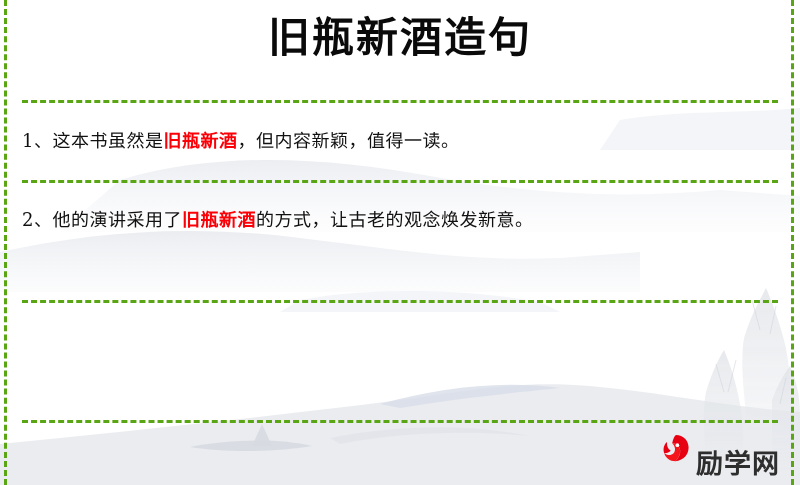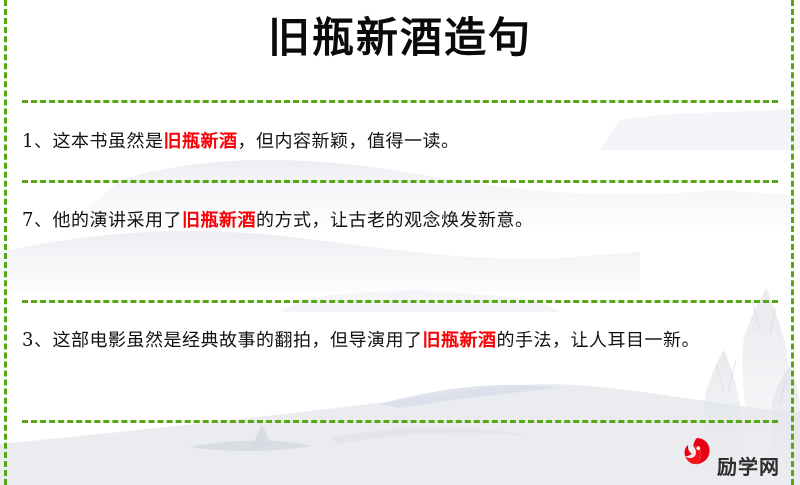--- a/index.html
+++ b/index.html
@@ -116,21 +116,21 @@
     z-index: 6;
   }
   .brand-mark {
     width: 30px;
     height: 30px;
     flex: 0 0 30px;
   }
   .brand-name {
     font-family: "DejaVu Sans", "Liberation Sans", sans-serif;
     font-weight: 700;
-    font-size: 20px;
+    font-size: 27px;
     line-height: 1;
     color: #2e2e2e;
     letter-spacing: 1px;
     margin-top: 32px;
   }
 </style>
 </head>
 <body>
 
 <div class="page">
@@ -196,29 +196,24 @@
   <div class="sentences">
 
     <div class="sentence-row row-1">
       <p class="sentence">
         <span>1、这本书虽然是</span><span class="hl">旧瓶新酒</span><span>，但内容新颖，值得一读。</span>
       </p>
     </div>
 
     <div class="sentence-row row-2">
       <p class="sentence">
-        <span>7、他的演讲采用了</span><span class="hl">旧瓶新酒</span><span>的方式，让古老的观念焕发新意。</span>
+        <span>2、他的演讲采用了</span><span class="hl">旧瓶新酒</span><span>的方式，让古老的观念焕发新意。</span>
       </p>
     </div>
 
-    <div class="sentence-row row-3">
-      <p class="sentence">
-        <span>3、这部电影虽然是经典故事的翻拍，但导演用了</span><span class="hl">旧瓶新酒</span><span>的手法，让人耳目一新。</span>
-      </p>
-    </div>
 
   </div>
 
   <div class="brand">
     <svg class="brand-mark" viewBox="0 0 64 64" aria-hidden="true">
       <path d="M34 4 C 50 4, 61 16, 61 31 C 61 47, 49 59, 33 60
                C 40 53, 44 45, 43 37 C 42 28, 35 22, 26 22
                C 28 12, 31 6, 34 4 Z" fill="#e60012"></path>
       <path d="M26 22 C 35 22, 42 28, 43 37 C 44 45, 40 53, 33 60
                C 21 60, 12 53, 9 43 C 16 48, 24 48, 29 43

